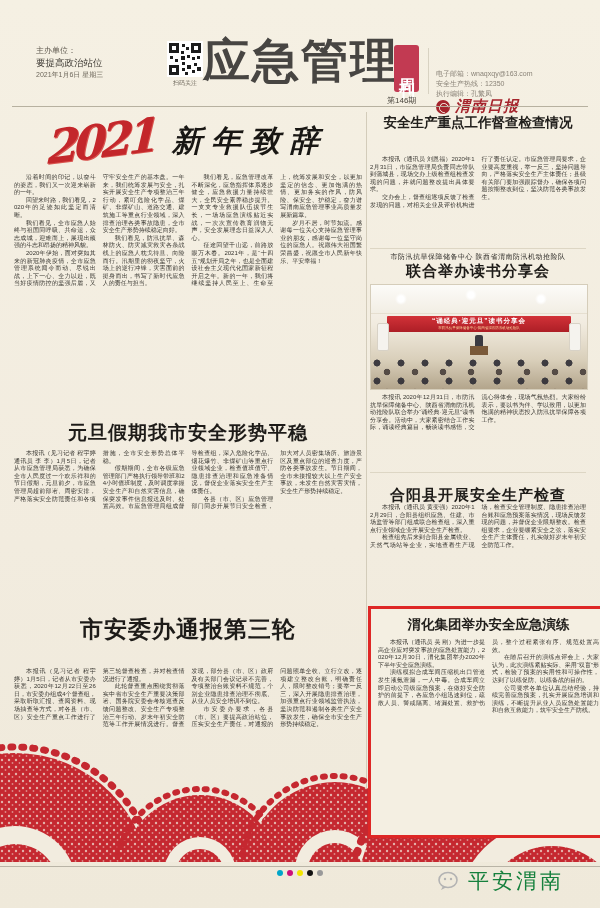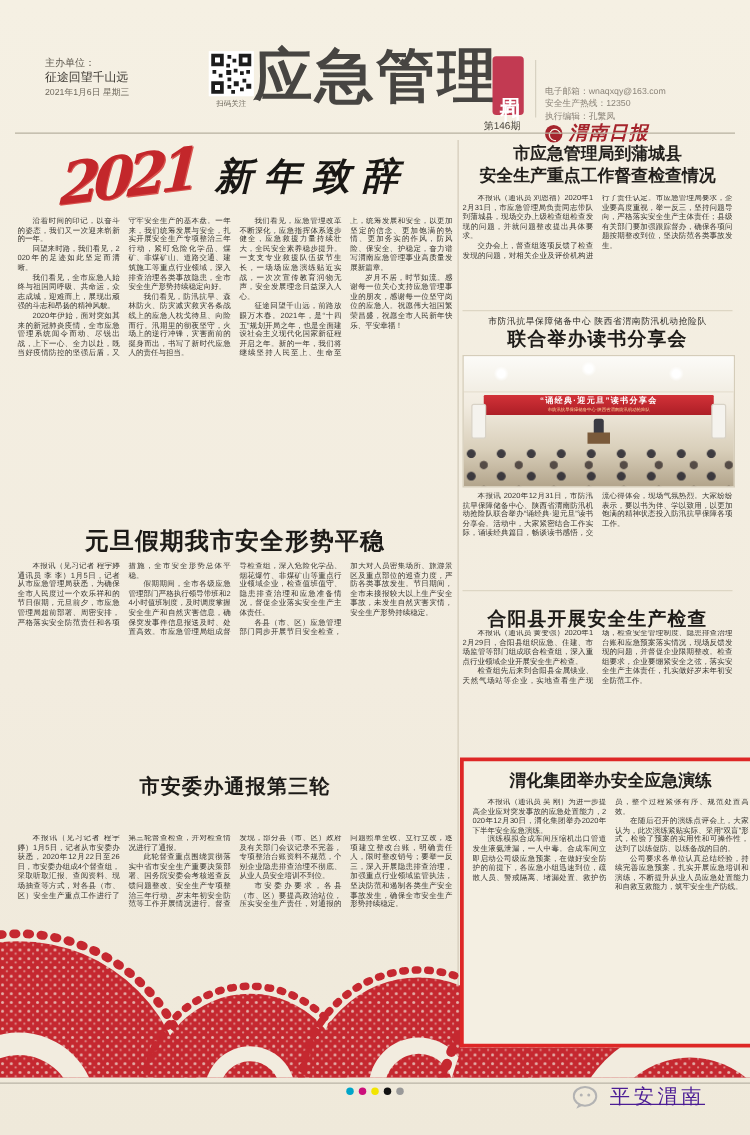--- a/index.html
+++ b/index.html
@@ -47,21 +47,21 @@
   .tiny p{margin:0;text-indent:2em;}
   .cols4{column-count:4;column-gap:7px;}
   .cols2{column-count:2;column-gap:7px;}
   .speech-body{left:14px;top:174px;width:348px;height:244px;overflow:hidden;}
   
   .hl{font-family:"Liberation Serif","DejaVu Serif",serif;font-weight:700;color:#1d1b18;
     text-align:center;letter-spacing:1px;}
   .hl-sans{font-family:"Liberation Sans",sans-serif;font-weight:800;color:#22201d;text-align:center;}
   .t-holiday{left:14px;top:420px;width:348px;font-size:19px;}
   .b-holiday{left:14px;top:450px;width:348px;height:158px;overflow:hidden;}
-  .t-inspect{left:14px;top:618px;width:348px;font-size:16px;line-height:23px;text-align:center;}
+  .t-inspect{left:14px;top:618px;width:348px;font-size:23px;line-height:23px;text-align:center;}
   .b-inspect{left:14px;top:668px;width:348px;height:166px;overflow:hidden;}
   .t-pucheng{left:370px;top:114px;width:216px;font-size:13.5px;line-height:18px;}
   .b-pucheng{left:370px;top:156px;width:216px;height:90px;overflow:hidden;}
   .k-reading{left:370px;top:252px;width:216px;font-size:7px;text-align:center;color:#2c2a26;letter-spacing:0.5px;}
   .t-reading{left:370px;top:262px;width:216px;font-size:15px;}
   .b-reading{left:370px;top:394px;width:216px;height:74px;overflow:hidden;}
   .t-heyang{left:370px;top:486px;width:216px;font-size:15px;}
   .b-heyang{left:370px;top:504px;width:216px;height:96px;overflow:hidden;}
   
   .photo{left:370px;top:284px;width:216px;height:104px;overflow:hidden;border:1px solid #d5cdba;
@@ -93,29 +93,29 @@
   .t-weihua{font-size:13.5px;margin:1px 0 5px;}
   .b-weihua{height:190px;overflow:hidden;}
   
   .lace{left:0;top:688px;width:600px;height:174px;z-index:2;pointer-events:none;}
   .foot-rule{left:0;right:0;top:866px;border-top:1px solid #b9b4a6;z-index:4;}
   .dots{left:50%;top:870px;transform:translateX(-50%);display:flex;gap:4px;z-index:4;}
   .dots i{display:block;width:6px;height:6px;border-radius:50%;}
   .dot-c{background:#00a5c9;}.dot-m{background:#cc0f7a;}.dot-y{background:#f2e500;}
   .dot-k{background:#111;}.dot-g{background:#999;}
   .brand{right:36px;top:867px;display:flex;align-items:center;gap:6px;z-index:4;
-    color:#4c1d95;font-size:16px;letter-spacing:3px;text-decoration:underline;}
+    color:#15803d;font-size:21px;letter-spacing:3px;}
   .z1{z-index:1;}
 </style>
 </head>
 <body>
 
 <div class="abs mh-org">
   <div class="l1">主办单位：</div>
-  <div class="l2">征途回望千山远</div>
+  <div class="l2">要提高政治站位</div>
   <div class="l3">2021年1月6日 星期三</div>
 </div>
 
 <svg class="abs qr" viewBox="0 0 36 36" width="36" height="36">
   <rect width="36" height="36" fill="#fff"></rect>
   <g fill="#1c1c1c">
     <rect x="2" y="2" width="10" height="10"></rect>
       <rect x="24" y="2" width="10" height="10"></rect>
       <rect x="2" y="24" width="10" height="10"></rect>
     <rect x="5" y="5" width="4" height="4" fill="#fff"></rect>
@@ -184,21 +184,20 @@
 <div class="abs hl t-inspect">
   <div>市安委办通报第三轮</div>
 </div>
 <div class="abs b-inspect tiny cols4 z1">
     <p>本报讯（见习记者 程宇婷）1月5日，记者从市安委办获悉，2020年12月22日至26日，市安委办组成4个督查组，采取听取汇报、查阅资料、现场抽查等方式，对各县（市、区）安全生产重点工作进行了第三轮督查检查，并对检查情况进行了通报。</p>
     <p>此轮督查重点围绕贯彻落实中省市安全生产重要决策部署、国务院安委会考核巡查反馈问题整改、安全生产专项整治三年行动、岁末年初安全防范等工作开展情况进行。督查发现，部分县（市、区）政府及有关部门会议记录不完善，专项整治台账资料不规范，个别企业隐患排查治理不彻底、从业人员安全培训不到位。</p>
     <p>市安委办要求，各县（市、区）要提高政治站位，压实安全生产责任，对通报的问题照单全收、立行立改，逐项建立整改台账，明确责任人，限时整改销号；要举一反三，深入开展隐患排查治理，加强重点行业领域监管执法，坚决防范和遏制各类生产安全事故发生，确保全市安全生产形势持续稳定。</p>
   </div>
 
 <div class="abs hl-sans t-pucheng">
-  <div>市应急管理局到蒲城县</div>
   <div>安全生产重点工作督查检查情况</div>
 </div>
 <div class="abs b-pucheng tiny cols2 z1">
     <p>本报讯（通讯员 刘恩福）2020年12月31日，市应急管理局负责同志带队到蒲城县，现场交办上级检查组检查发现的问题，并就问题整改提出具体要求。</p>
     <p>交办会上，督查组逐项反馈了检查发现的问题，对相关企业及评价机构进行了责任认定。市应急管理局要求，企业要高度重视，举一反三，坚持问题导向，严格落实安全生产主体责任；县级有关部门要加强跟踪督办，确保各项问题按期整改到位，坚决防范各类事故发生。</p>
   </div>
 
 <div class="abs sep" style="left:370px;right:14px;top:248px;"></div>
 
 <div class="abs k-reading">市防汛抗旱保障储备中心 陕西省渭南防汛机动抢险队</div>

